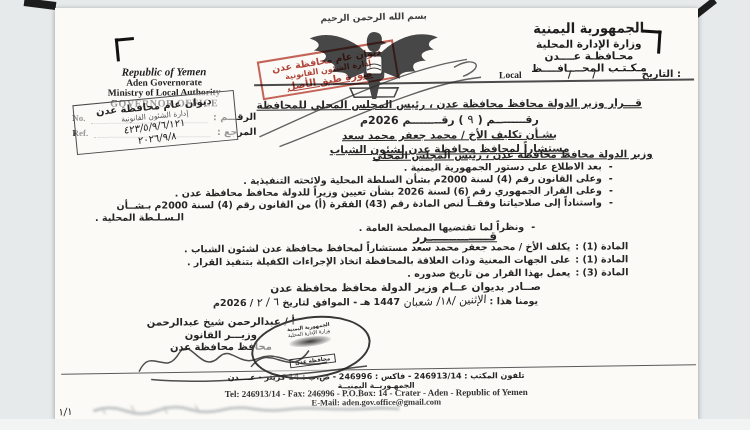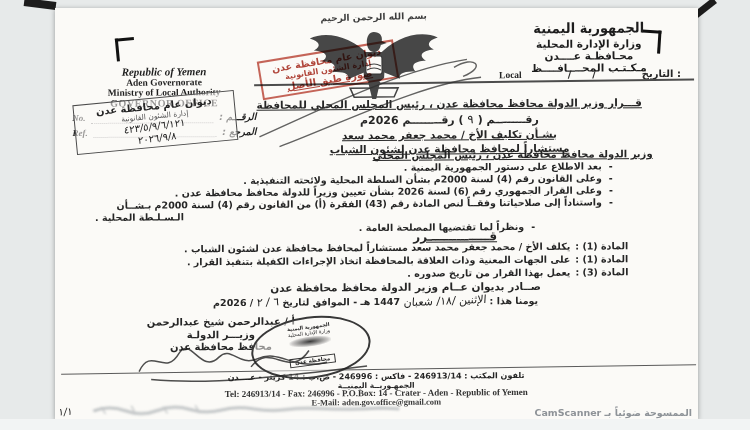--- a/index.html
+++ b/index.html
@@ -13,21 +13,21 @@
   .ar{direction:rtl;}
   .ser{font-family:"Liberation Serif","DejaVu Serif",serif;}
   .pre{white-space:pre;}
   .hand{display:inline-block;font-weight:400;transform:rotate(-2deg) skewX(-6deg);color:#1c1c1c;}
 
   
   .hleft{left:14px;top:12px;width:192px;text-align:center;line-height:10.5px;color:#1f1f1f;}
   .hl1{font-size:11px;font-style:italic;margin-top:45px;}
   .hl2{font-size:9.5px;}
   .hl4{font-size:10px;letter-spacing:.6px;}
-  .noref{display:flex;justify-content:space-between;align-items:flex-end;margin:4px 4px 0 4px;font-size:9px;font-style:italic;}
+  .noref{display:flex;justify-content:space-between;align-items:flex-end;margin:4px 4px 0 4px;font-size:9px;}
   .dotline{flex:1;border-bottom:1px dotted #9a9a9a;margin:0 6px;height:9px;}
 
   
   .hright{left:440px;top:14px;width:190px;text-align:center;direction:rtl;color:#1d1d1d;}
   .hr1{font-size:13px;font-weight:bold;transform:scaleY(1.08);}
   .hr2{font-size:10.5px;font-weight:bold;margin-top:2px;}
   .hr34{font-size:10.5px;font-weight:bold;letter-spacing:1px;}
   .daterow{left:445px;top:62px;width:182px;display:flex;justify-content:space-between;align-items:center;direction:ltr;}
   .hline{left:200px;top:74px;width:440px;height:1.5px;background:#4c4c4c;transform:rotate(-0.35deg);}
 
@@ -212,21 +212,21 @@
       <div class="abs dateline">
         <span>يومنا هذا :</span>
         <span class="hand">الإثنين /١٨/ شعبان</span>
         <span>1447 هـ - الموافق لتاريخ</span>
         <span class="hand">٦ / ٢</span>
         <span>/ 2026م</span>
       </div>
 
       <div class="abs sig">
         <div>أ / عبدالرحمن شيخ عبدالرحمن</div>
-        <div>وزيـــر الدولـة</div>
+        <div>وزيـــر القانون</div>
         <div>محافظ محافظة عدن</div>
       </div>
       <svg class="abs sigsvg" viewBox="0 0 250 48">
         <g fill="none" stroke="#222" stroke-width="1.5" opacity=".8">
           <path d="M8,32 C20,6 34,38 48,14 C60,-4 70,36 88,18 C100,6 108,28 126,20 C150,10 160,32 196,24"></path>
           <path d="M20,40 C80,46 150,38 236,28"></path>
           <path d="M120,28 C140,2 158,42 178,12"></path>
         </g>
       </svg>
 
@@ -244,17 +244,16 @@
       <div class="abs femail ser">E-Mail: aden.gov.office@gmail.com</div>
 
       <svg class="abs wmark" viewBox="0 0 310 14">
         <path d="M2,9 Q18,3 34,9 T66,9 T98,8 T130,9 T162,8 T194,9 T226,8 T258,9 T290,8 L308,9" fill="none" stroke="#8d949a" stroke-width="3"></path>
         <path d="M10,5 L14,12 M40,4 L44,12 M72,5 L76,12 M104,4 L108,11" stroke="#8d949a" stroke-width="1.5"></path>
       </svg>
       <div class="abs pagenum"><span class="hand">١/١</span></div>
 
     </div>
 
-    <div class="abs camscan">الممسوحة ضوئياً بـ CamScanner</div>
   </div>
 
   <div class="abs bstrip"></div>
 </div>
 
 </body></html>

